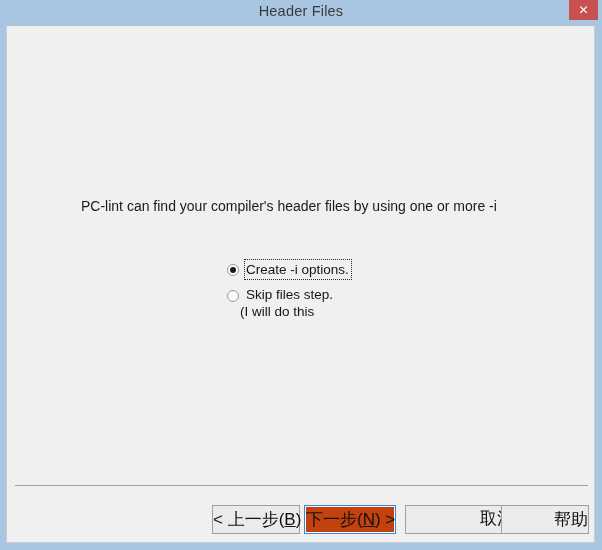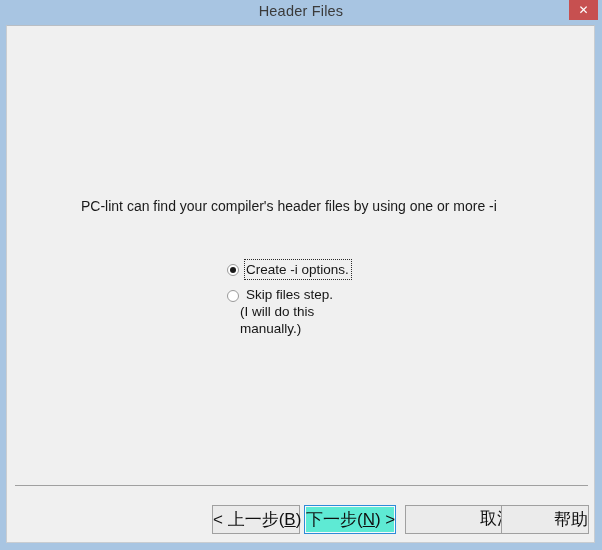--- a/index.html
+++ b/index.html
@@ -185,21 +185,21 @@
     padding: 0;
     text-align: right;
     line-height: 27px;
     cursor: pointer;
     box-sizing: border-box;
     white-space: nowrap;
   }
 
   .dlg-button.default {
     border: 1px solid #2e8bd8;
-    background: #5eead4;
+    background: #c2410c;
   }
   .dlg-button.default .inner-box {
     display: block;
     height: 100%;
     border: 1px solid #f7f9fb;
     box-sizing: border-box;
     line-height: 25px;
   }
 
   #btn-back   { left: 205px; width: 88px; }
@@ -227,21 +227,20 @@
 
       <div class="radio-row" id="radio-row-create">
         <span class="radio-mark checked"></span>
         <span class="radio-label focused">Create -i options.</span>
       </div>
 
       <div class="radio-row" id="radio-row-skip">
         <span class="radio-mark"></span>
         <span class="radio-label">Skip files step.</span>
         <span class="radio-sublines">(I will do this</span>
-        <span class="radio-sublines">manually.)</span>
       </div>
 
     </div>
 
     <div id="separator"></div>
 
     <div id="button-row">
 
       <button class="dlg-button" id="btn-back"><span>&lt; </span><span>上一步(</span><span class="underline">B</span><span>)</span></button>
 

